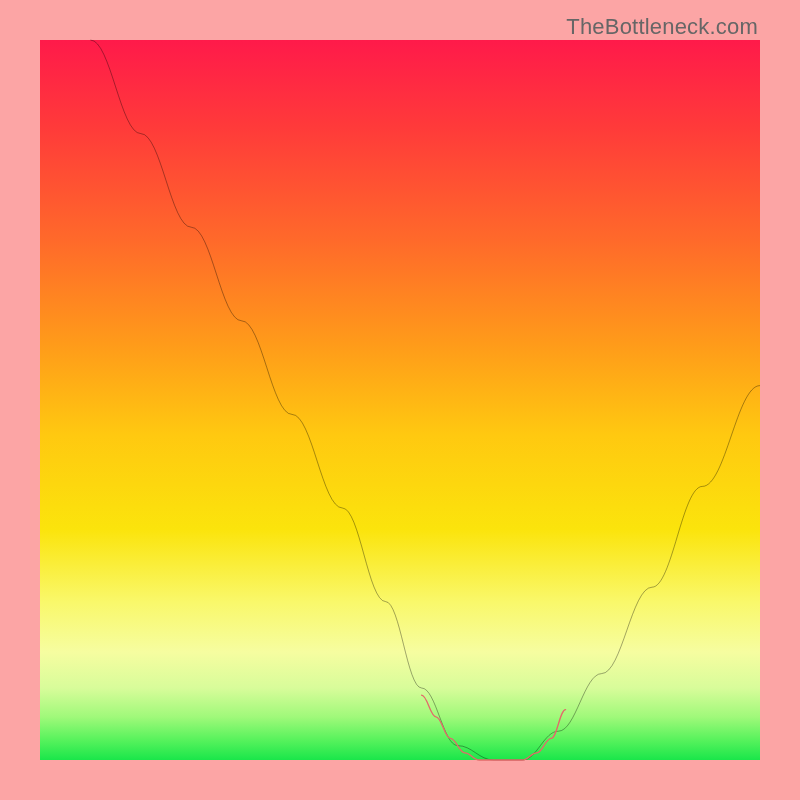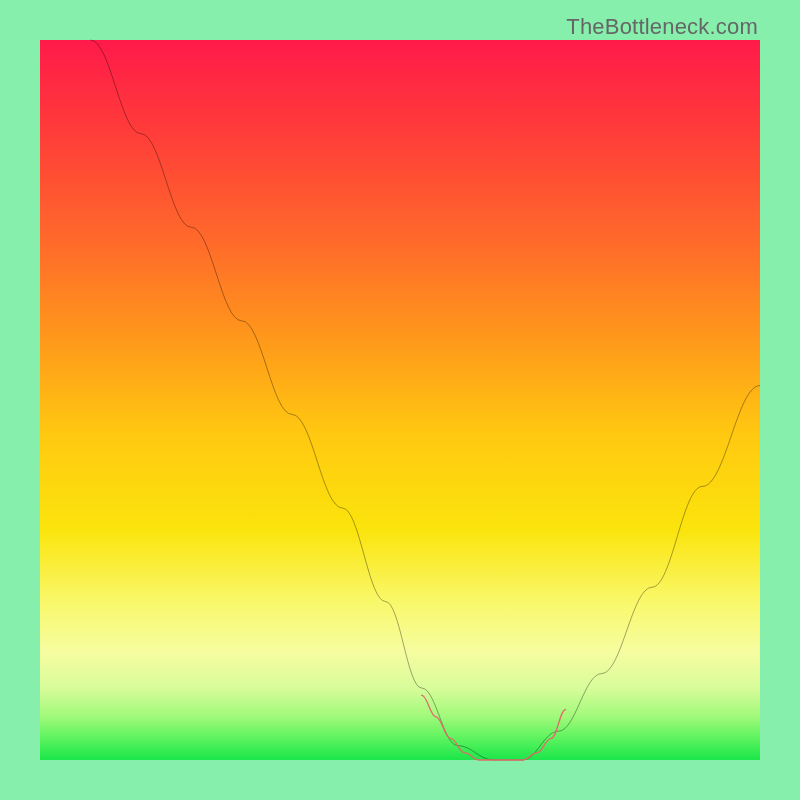--- a/index.html
+++ b/index.html
@@ -8,21 +8,21 @@
     width: 800px;
     height: 800px;
     overflow: hidden;
     background: #000;
     font-family: Arial, Helvetica, sans-serif;
   }
   .chart-frame {
     position: relative;
     width: 800px;
     height: 800px;
-    background: #86efac;
+    background: #fca5a5;
     text-decoration: underline;
   }
   .gradient-area {
     position: absolute;
     left: 40px;
     top: 40px;
     width: 720px;
     height: 720px;
     background: linear-gradient(
       to bottom,

